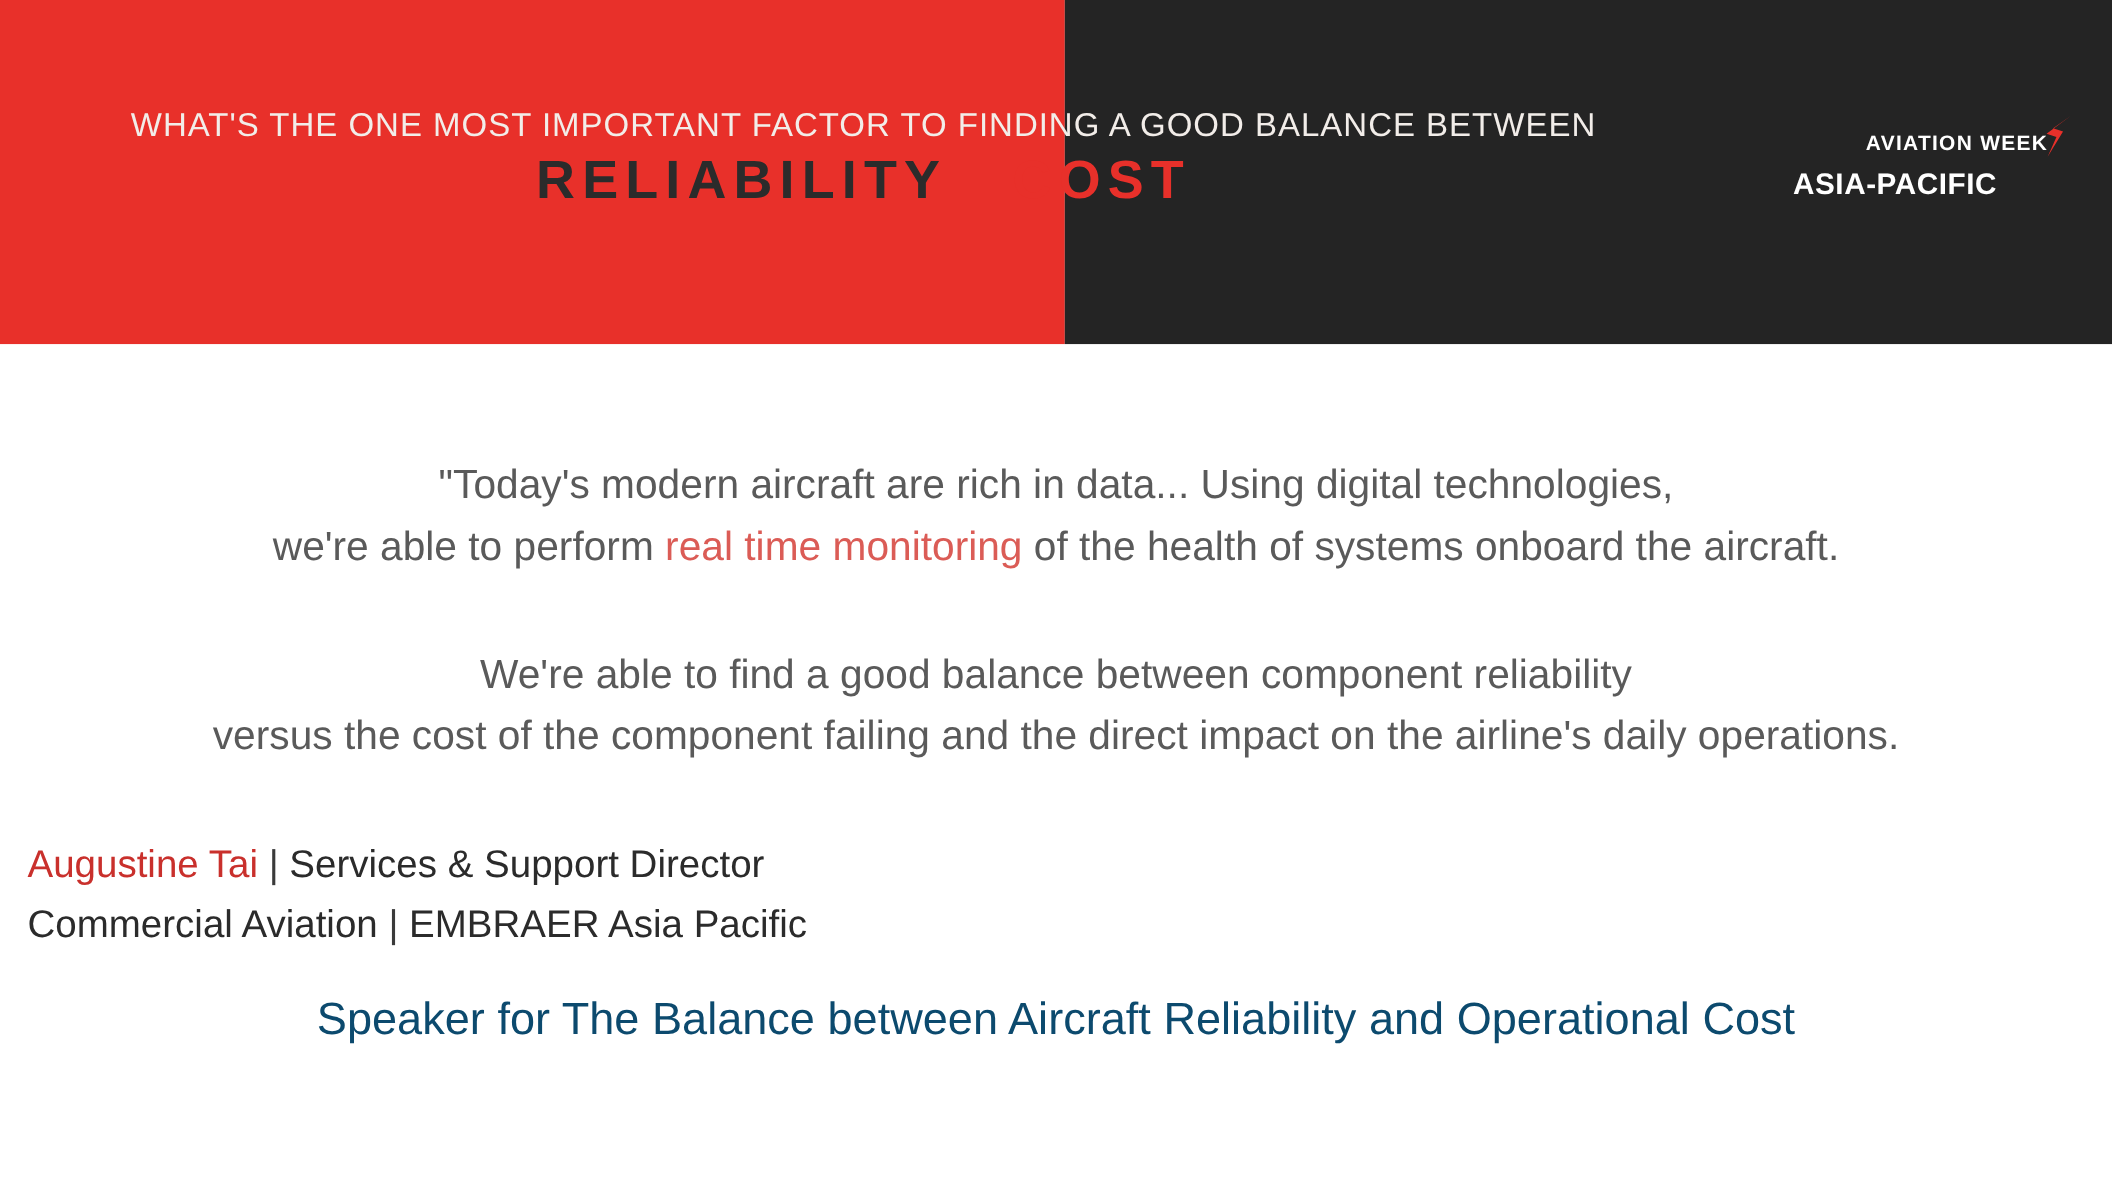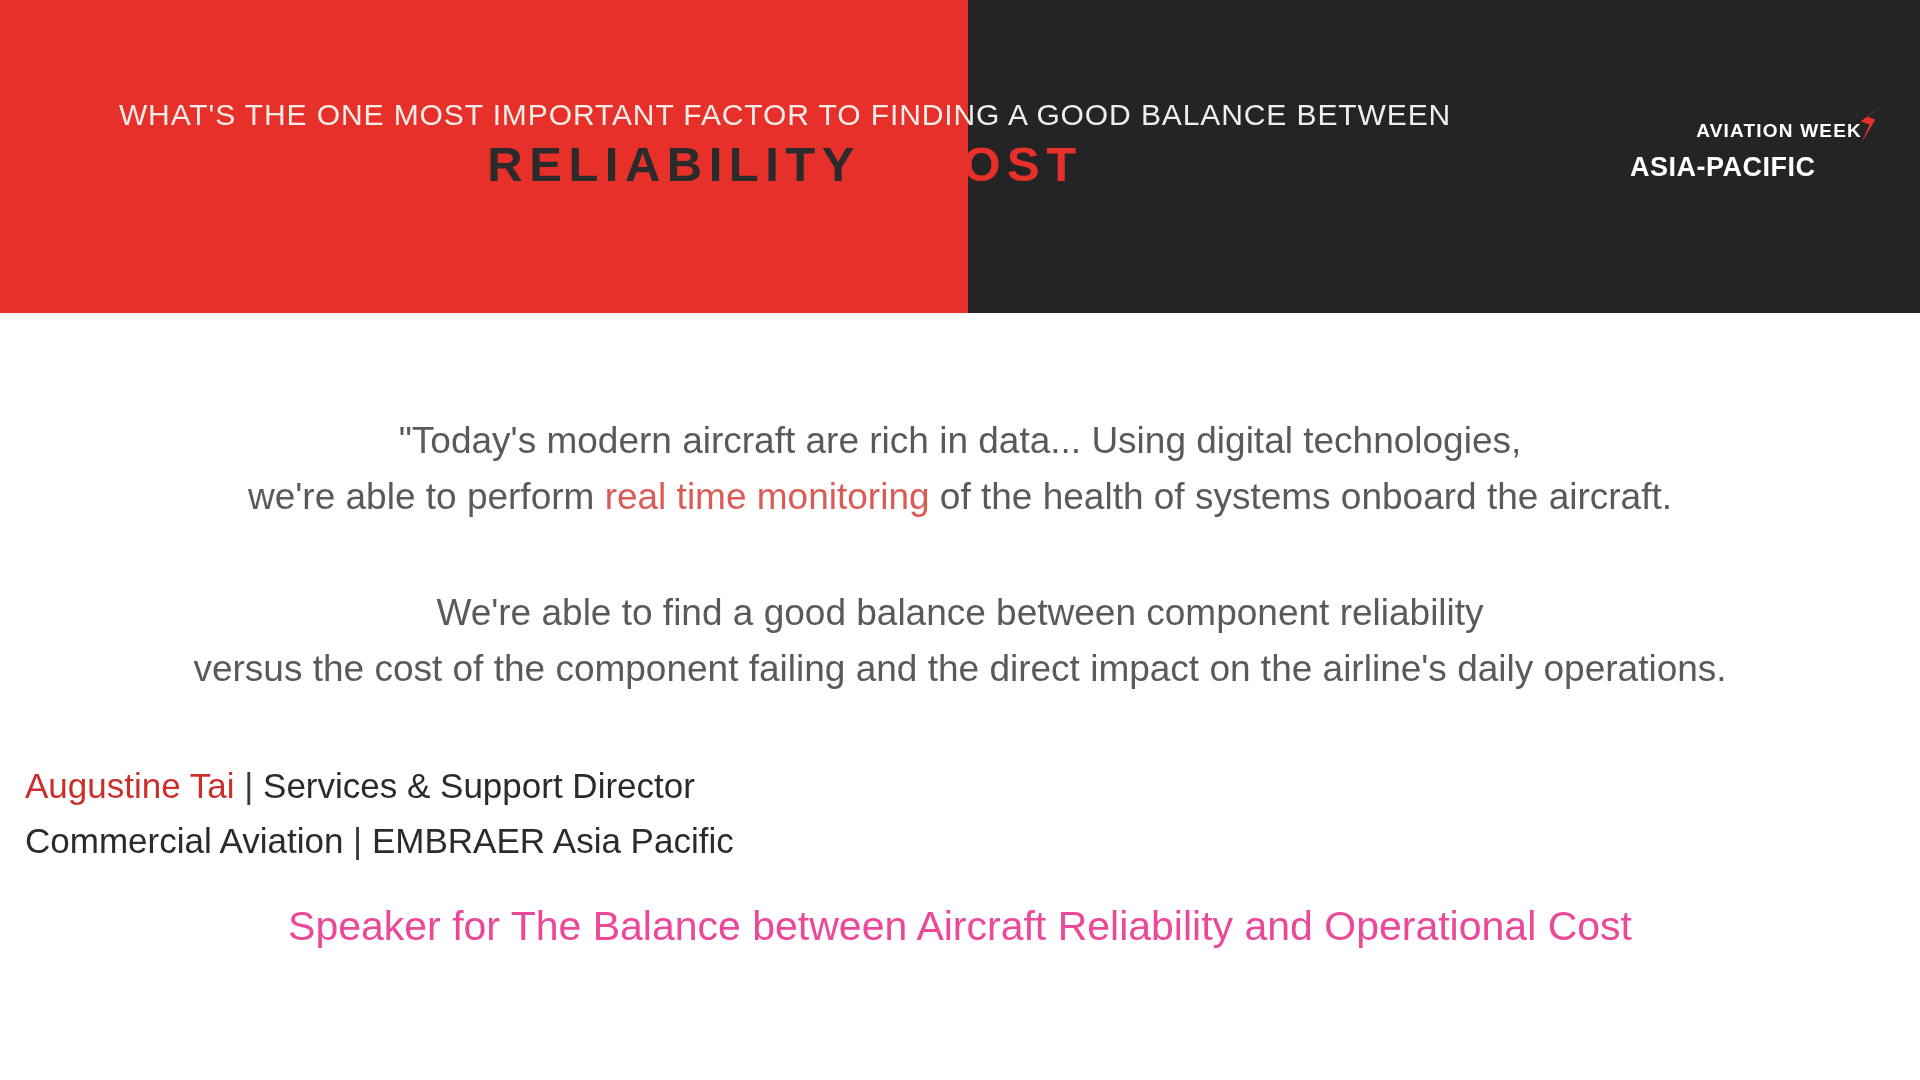--- a/index.html
+++ b/index.html
@@ -193,21 +193,21 @@
 
   .speaker-for {
     position:absolute;
     left:0;
     top:583px;
     width:1920px;
     text-align:center;
     font-family:"Liberation Sans", sans-serif;
     font-weight:normal;
     font-size:41px;
-    color:#ec4899;
+    color:#0c4a6e;
     line-height:60px;
     white-space:nowrap;
   }
 </style>
 </head>
 <body>
 
 <div class="slide">
 
   <div class="header-band">

